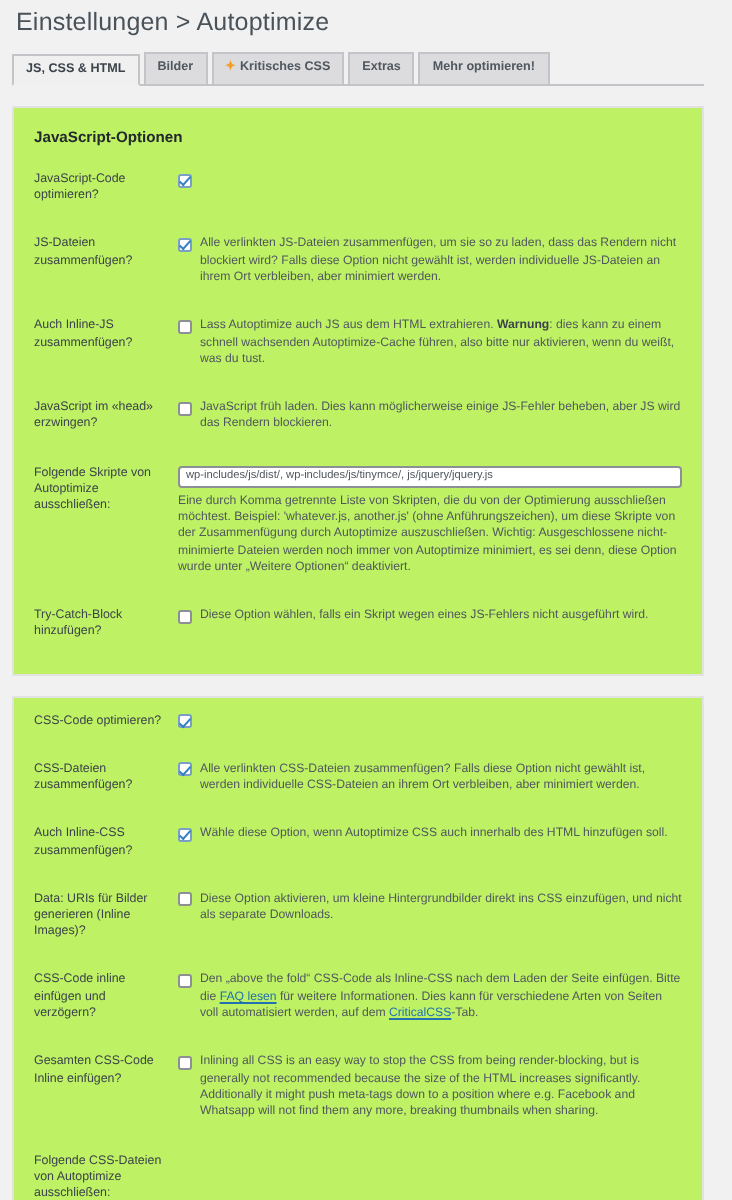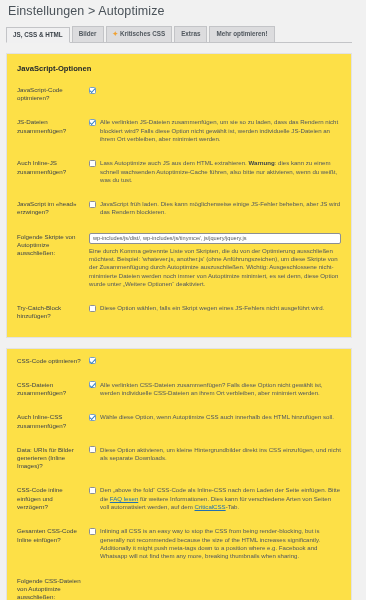--- a/index.html
+++ b/index.html
@@ -65,21 +65,21 @@
     border-bottom: 1px solid #f0f0f1;
     margin-bottom: -1px;
   }
   .star-icon {
     color: #f0a030;
     font-size: 6.5px;
     line-height: 6.5px;
   }
   
   .panel {
-    background: #fde047;
+    background: #bef264;
     border: 1px solid #e2e2e3;
     margin: 10px 0 0 6px;
     padding: 0 0 8px 0;
     box-sizing: border-box;
   }
   .panel-title {
     font-size: 7.6px;
     font-weight: 700;
     color: #23282d;
     padding: 10px 0 0 10px;

